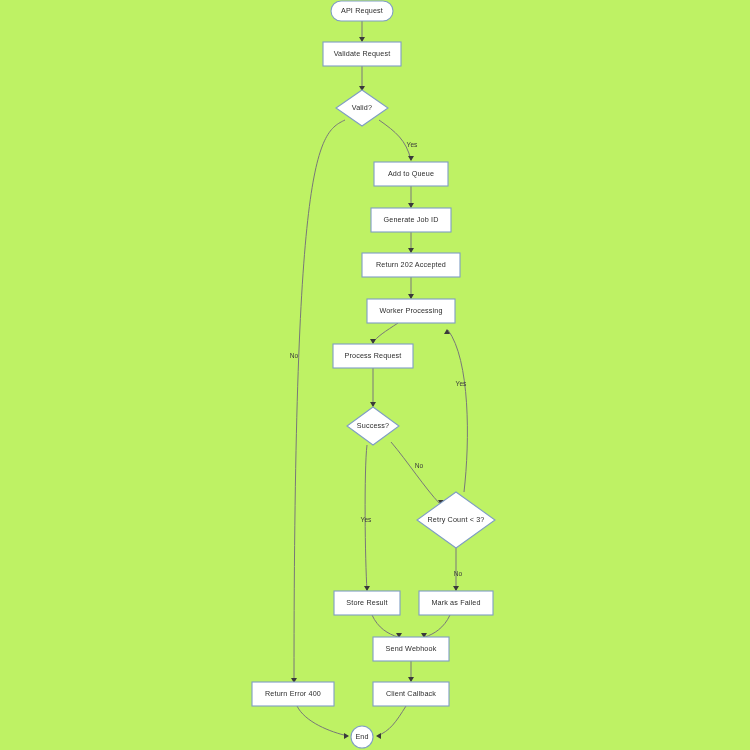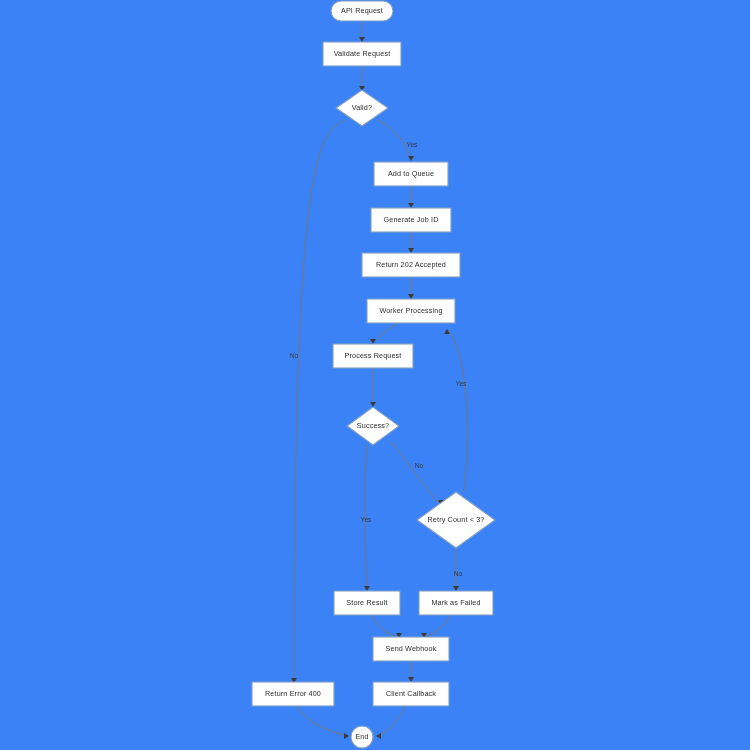--- a/index.html
+++ b/index.html
@@ -8,21 +8,21 @@
     padding: 0;
     background: #ffffff;
   }
   body {
     font-family: "Liberation Sans", sans-serif;
   }
   #canvas {
     position: relative;
     width: 750px;
     height: 750px;
-    background: #3b82f6;
+    background: #bef264;
     overflow: hidden;
   }
   #flow-svg {
     position: absolute;
     left: 0;
     top: 0;
     width: 750px;
     height: 750px;
   }
   .node-shape {

